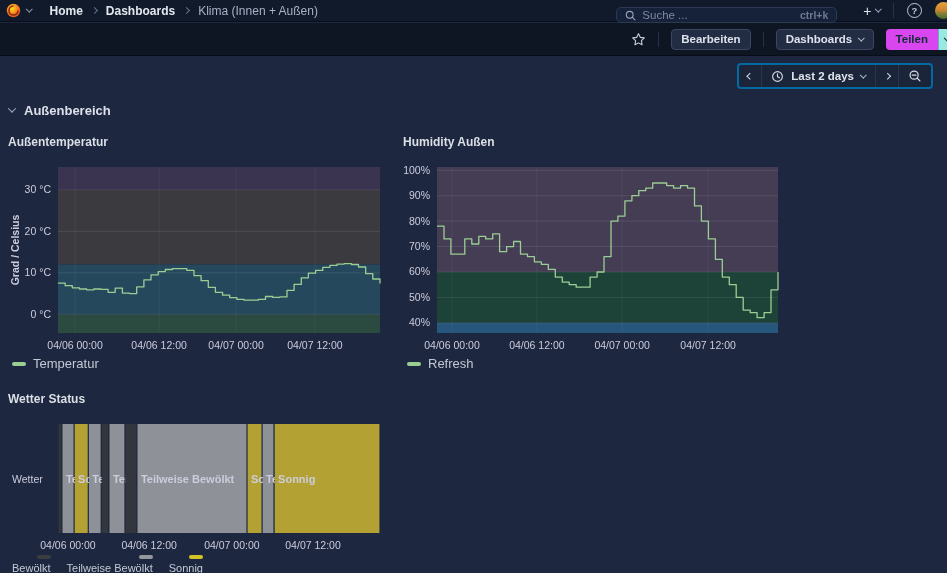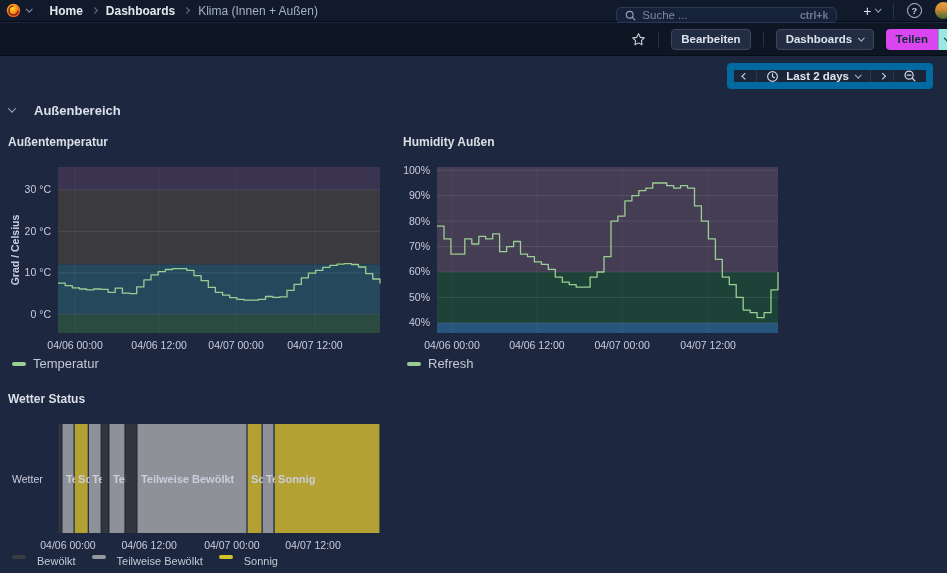--- a/index.html
+++ b/index.html
@@ -43,41 +43,41 @@
     font-size:11.5px;font-weight:700;display:flex;align-items:center;gap:7px;padding:0 9px;cursor:pointer;}
   .btn .chev{color:#aeb6c6;}
   .share-split{display:flex;align-items:stretch;height:21px;border-radius:4px;overflow:hidden;margin-right:-9px;}
   .share-main{background:#d946ef;color:#0d2f33;font-size:11.5px;font-weight:600;
     display:flex;align-items:center;padding:0 10px;cursor:pointer;}
   .share-sep{width:1px;background:#57b9b3;}
   .share-chev{background:#9ae8e2;width:17px;display:grid;place-items:center;color:#0d2f33;cursor:pointer;}
 
   
   .timebar{position:absolute;top:63px;right:14px;display:flex;gap:8px;}
-  .tgroup{display:flex;align-items:stretch;height:26px;background:#1b2539;border:7px solid #0369a1;
+  .tgroup{display:flex;align-items:stretch;height:26px;background:#1b2539;border:2px solid #0369a1;
     border-radius:4px;overflow:hidden;}
   .tbtn{display:flex;align-items:center;gap:7px;padding:0 9px;color:#dfe3ec;font-size:11.5px;
     font-weight:600;cursor:pointer;border-left:1px solid #2b3550;}
   .tbtn:first-child{border-left:none;}
   .tbtn .chev{color:#aeb6c6;}
   .icon-stroke{stroke:#d4d9e4;stroke-width:1.4;fill:none;stroke-linecap:round;stroke-linejoin:round;}
 
   
-  .rowheader{position:absolute;top:103px;left:9px;display:flex;align-items:center;gap:19px;
+  .rowheader{position:absolute;top:103px;left:9px;display:flex;align-items:center;gap:9px;
     color:#dbe0e9;font-size:13px;font-weight:700;cursor:pointer;}
   .rowheader .chev{color:#aab2c2;margin-top:-2px;}
   .ptitle{position:absolute;font-size:12px;font-weight:700;color:#dbdfe6;cursor:pointer;}
   svg.chart{position:absolute;overflow:visible;}
   svg.chart text{fill:#ccccdc;font-family:"Liberation Sans","DejaVu Sans",sans-serif;font-size:10.5px;}
   svg.chart text.ylabel{font-weight:700;}
   svg.chart text.seglabel{font-size:11px;font-weight:700;}
   .legend{position:absolute;display:flex;align-items:center;gap:7px;color:#c3c9d4;font-size:13px;cursor:pointer;}
   .legend .sw{width:14px;height:4px;border-radius:2px;display:inline-block;}
   .wlegend{position:absolute;display:flex;align-items:center;gap:16px;}
-  .wlegend .item{display:flex;align-items:flex-start;gap:11px;color:#c3c9d4;font-size:11px;cursor:pointer;}
+  .wlegend .item{display:flex;align-items:flex-end;gap:3px;color:#c3c9d4;font-size:11px;cursor:pointer;flex-direction:column;}
 </style>
 </head>
 <body>
 
 <header class="topnav">
   <svg class="logo" viewBox="0 0 16 16">
     <defs>
       <radialGradient id="glog" cx="0.4" cy="0.35" r="0.8">
         <stop offset="0" stop-color="#ffdf1a"></stop>
           <stop offset="0.5" stop-color="#f6821f"></stop>

